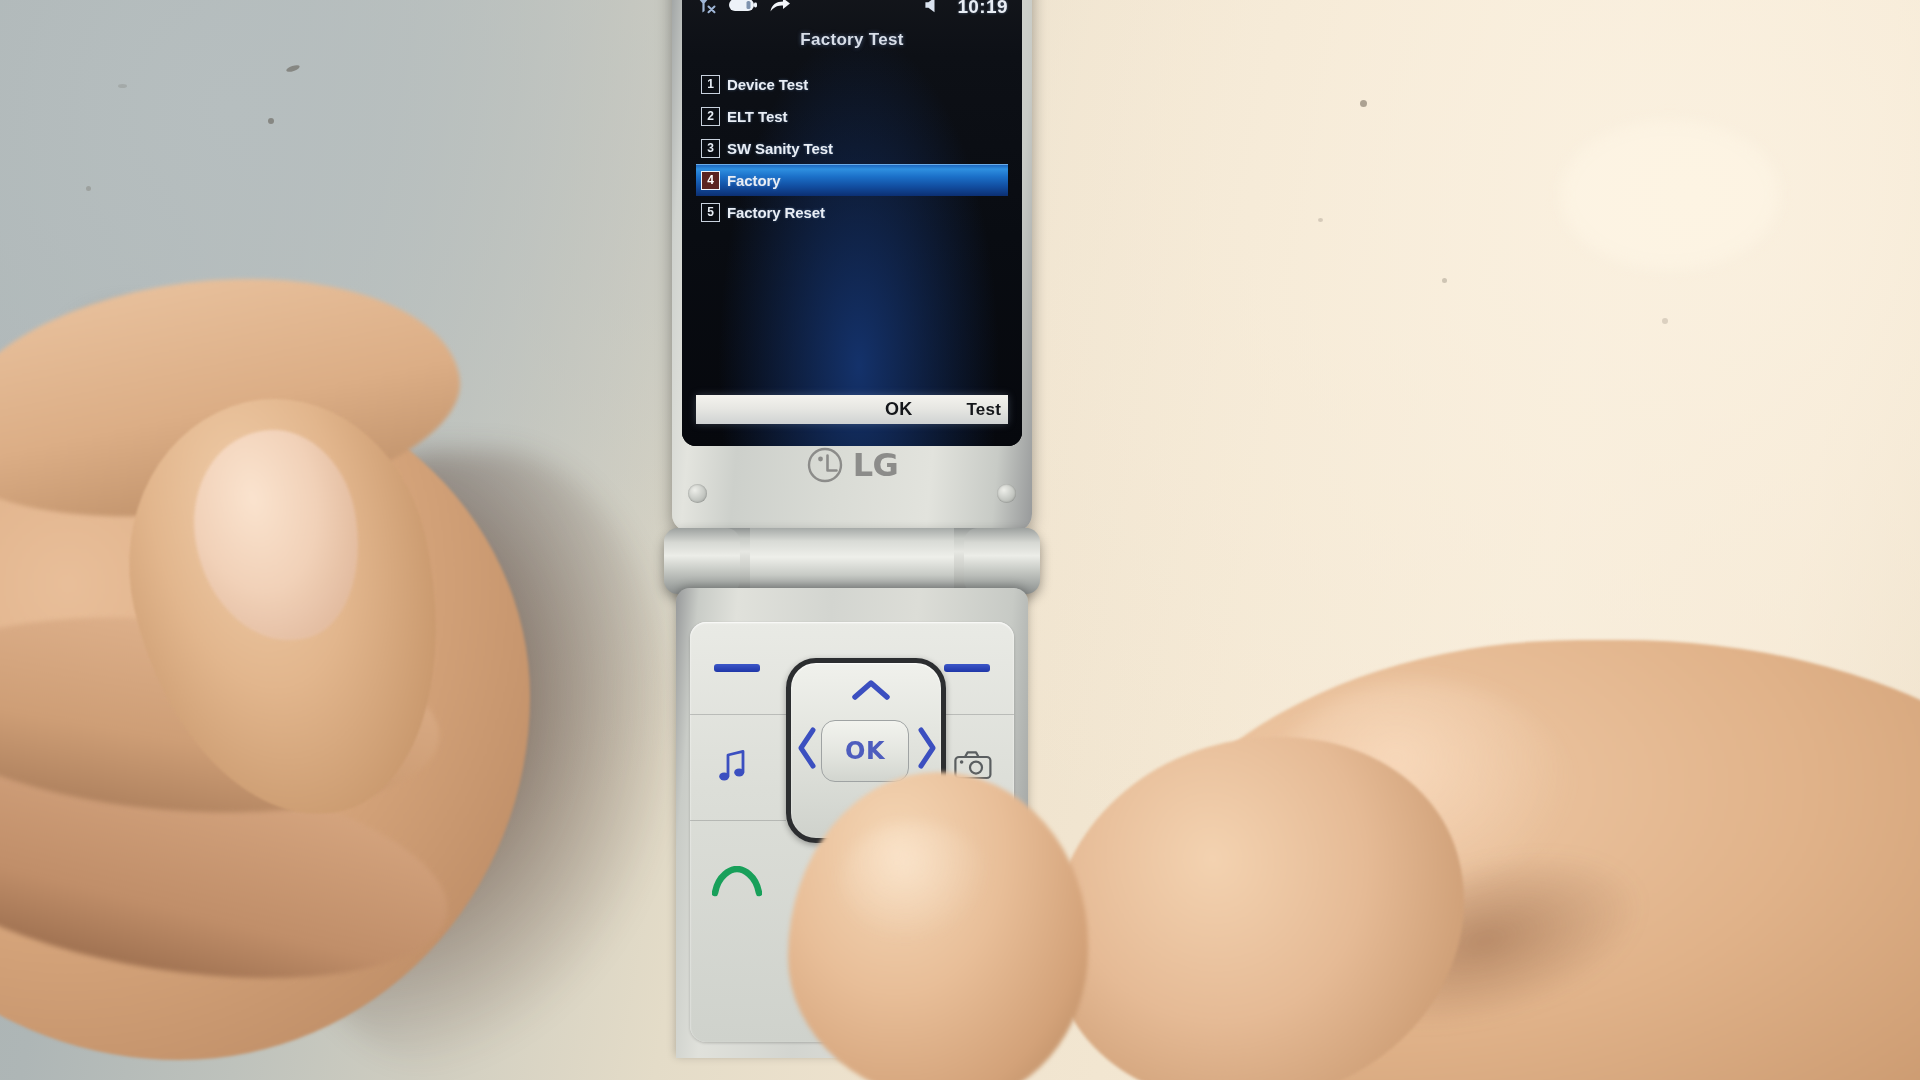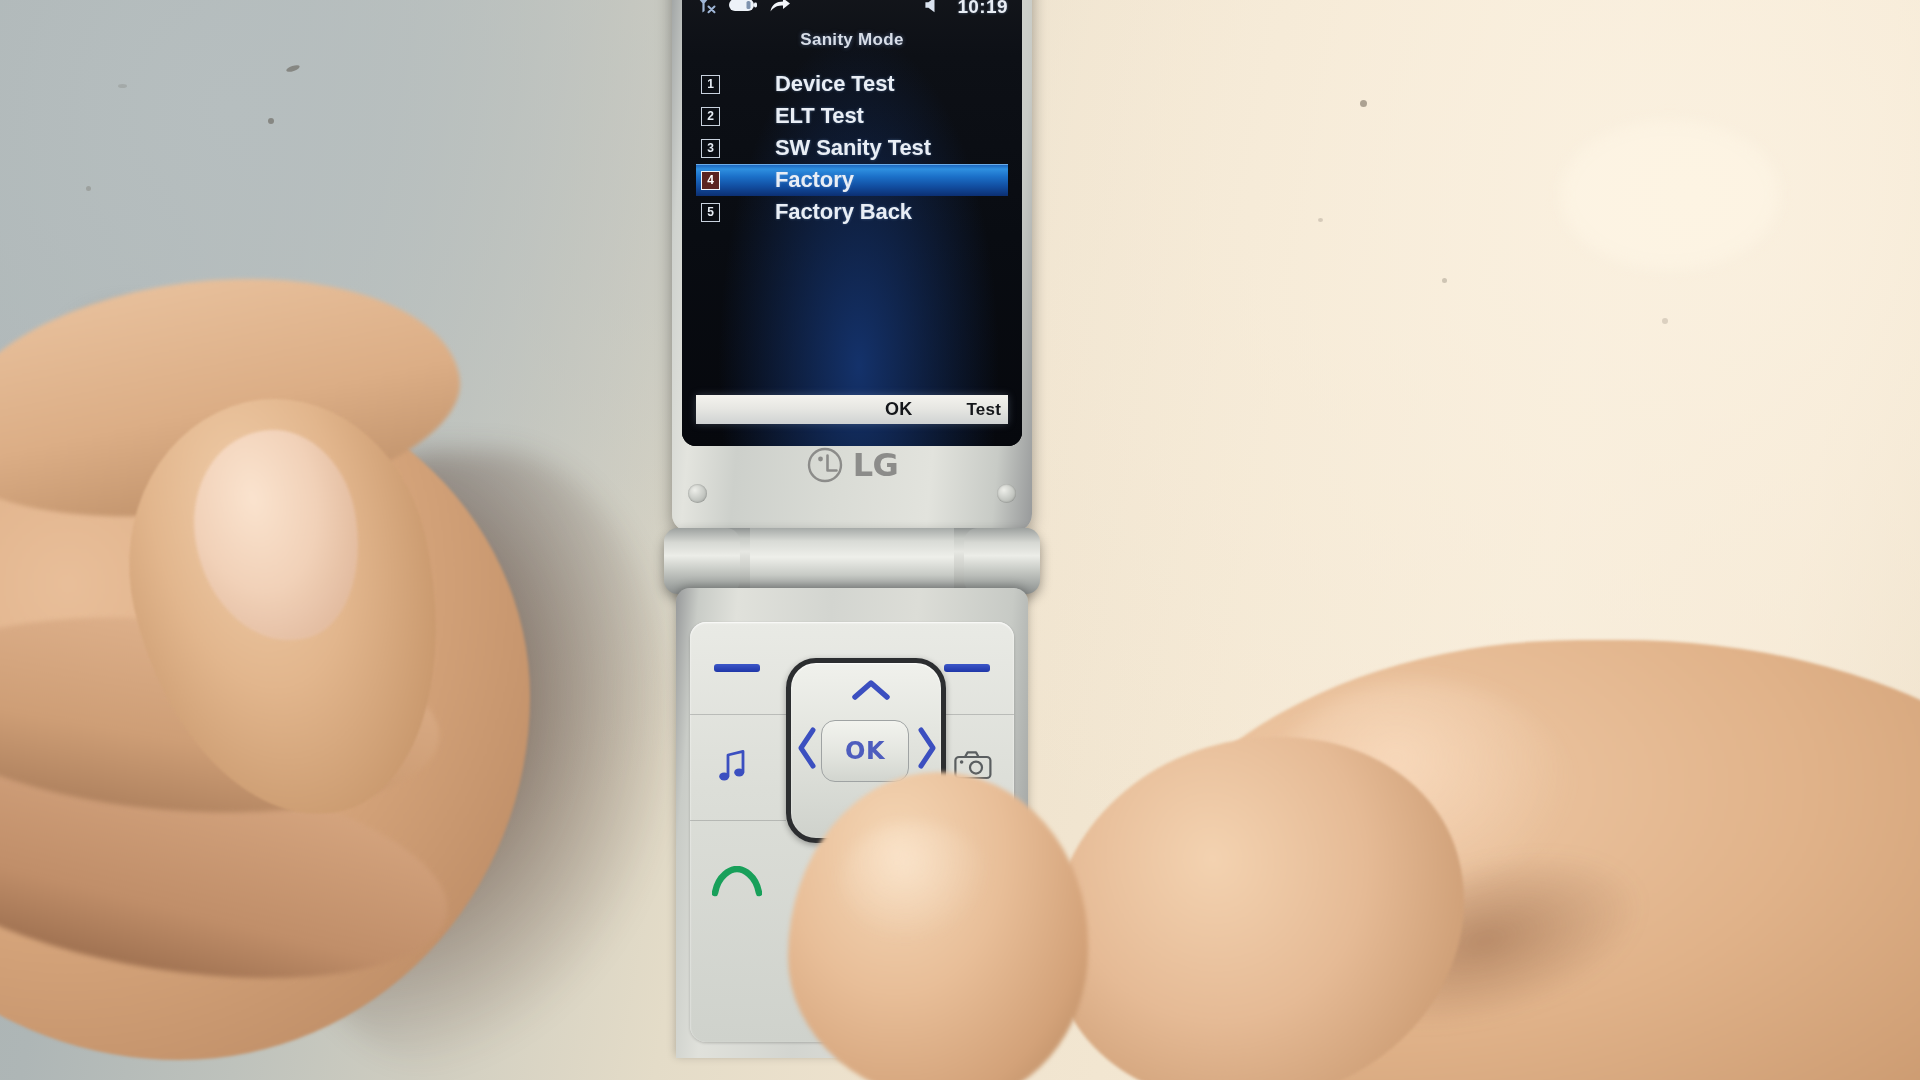--- a/index.html
+++ b/index.html
@@ -166,23 +166,22 @@
     box-shadow:inset 0 1px 0 rgba(150,210,255,.65);
   }
   .num-box{
     width:19px; height:19px; flex:none;
     border:1.6px solid #C9D2DE;
     display:flex; align-items:center; justify-content:center;
     font-size:12px; font-weight:bold; color:#E6ECF4; line-height:1;
   }
   .menu-row.selected .num-box{ border-color:#F0F4FA; background:#5B2320; color:#FFF; }
   .menu-label{
-    font-size:22px; font-weight:bold; color:#E9EEF5; letter-spacing:-.1px;
+    font-size:15px; font-weight:bold; color:#E9EEF5; letter-spacing:-.1px;
     text-shadow:0 0 3px rgba(120,160,210,.45);
-    margin-left:48px;
   }
 
   
   .softkeys{
     position:absolute; left:14px; right:14px; bottom:22px; height:29px;
     background:linear-gradient(180deg,#F4F3EE 0%,#E6E6E2 48%,#CFD2D2 100%);
     display:flex; align-items:center; justify-content:flex-end;
     padding-right:7px; gap:54px;
     box-shadow:0 0 8px rgba(180,200,230,.25);
   }
@@ -351,21 +350,21 @@
             <span class="sb-right">
               <span class="ico">
                 <svg width="20" height="20" viewBox="0 0 20 20">
                   <path d="M11.5 2.8 L5.4 7.2 H2.4 V12.8 H5.4 L11.5 17.2 Z" fill="#D9E2EE"></path>
                 </svg>
               </span>
               <span class="sb-clock">10:19</span>
             </span>
           </div>
 
-          <div class="screen-title">Sanity Mode</div>
+          <div class="screen-title">Factory Test</div>
 
           <div class="menu">
 
             <div class="menu-row">
               <span class="num-box">1</span>
               <span class="menu-label">Device Test</span>
             </div>
 
             <div class="menu-row">
               <span class="num-box">2</span>
@@ -377,21 +376,21 @@
               <span class="menu-label">SW Sanity Test</span>
             </div>
 
             <div class="menu-row selected">
               <span class="num-box">4</span>
               <span class="menu-label">Factory</span>
             </div>
 
             <div class="menu-row">
               <span class="num-box">5</span>
-              <span class="menu-label">Factory Back</span>
+              <span class="menu-label">Factory Reset</span>
             </div>
           </div>
 
           <div class="softkeys">
             <span class="softkey ok">OK</span>
             <span class="softkey">Test</span>
           </div>
         </div>
       </div>
 

